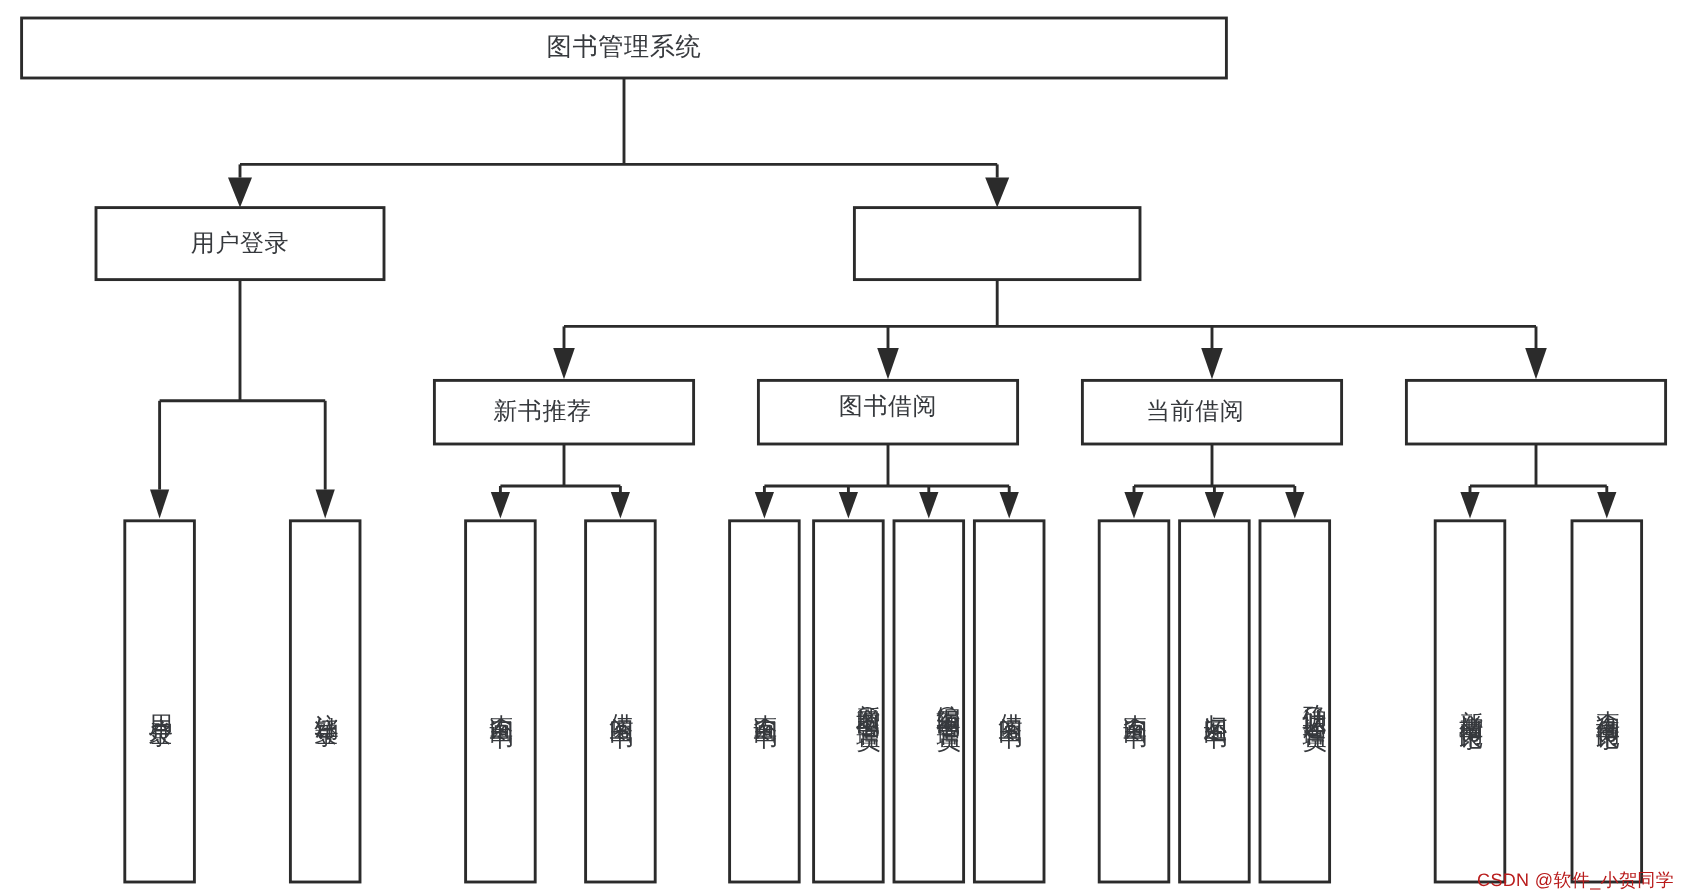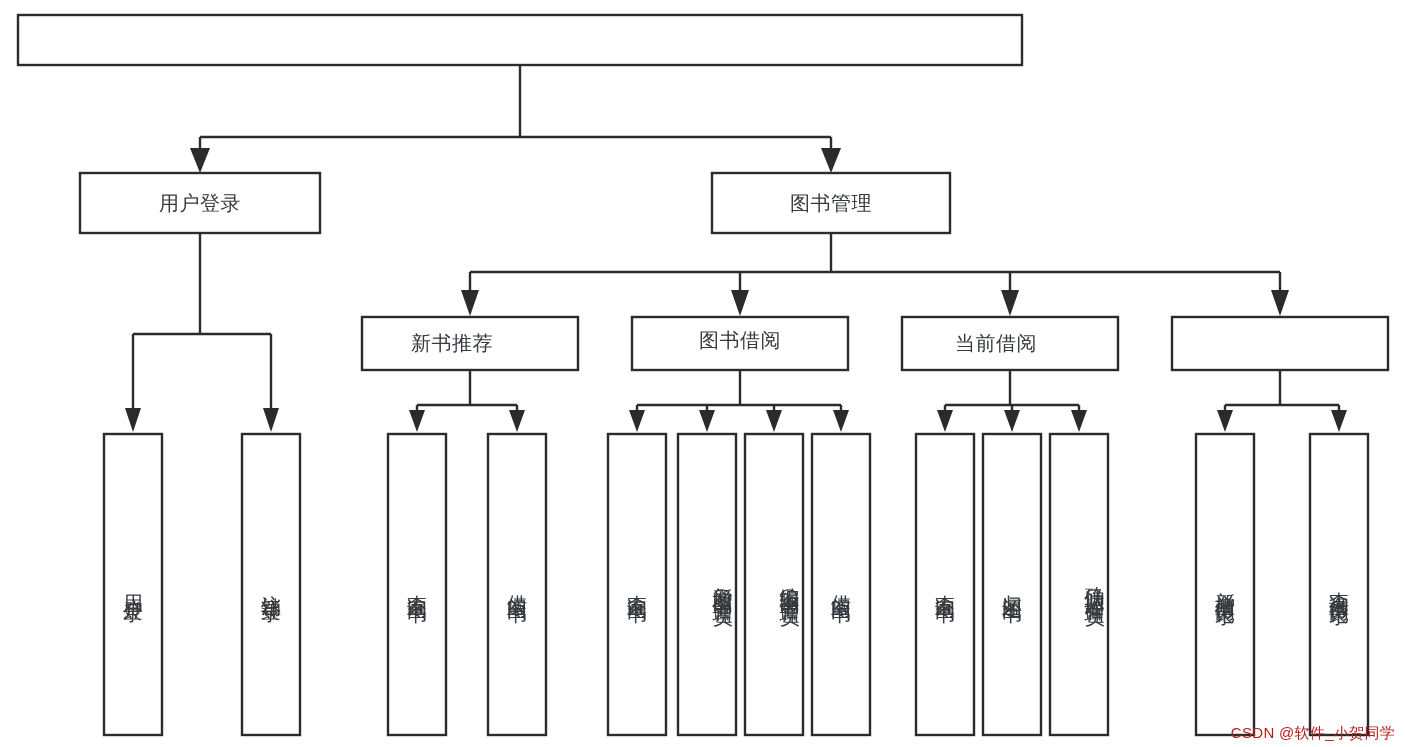--- a/index.html
+++ b/index.html
@@ -183,26 +183,26 @@
     <rect class="node-box" x="678" y="434" width="58" height="301"></rect>
     <rect class="node-box" x="745" y="434" width="58" height="301"></rect>
     <rect class="node-box" x="812" y="434" width="58" height="301"></rect>
     <rect class="node-box" x="916" y="434" width="58" height="301"></rect>
     <rect class="node-box" x="983" y="434" width="58" height="301"></rect>
     <rect class="node-box" x="1050" y="434" width="58" height="301"></rect>
     <rect class="node-box" x="1196" y="434" width="58" height="301"></rect>
     <rect class="node-box" x="1310" y="434" width="58" height="301"></rect>
   </svg>
 
+  <div class="node-label horizontal root-label" style="left:18px; top:15px; width:1004px; height:50px;">图书管理系统</div>
 
   <div class="node-label horizontal" style="left:80px; top:173px; width:240px; height:60px;">用户登录</div>
-  <div class="node-label horizontal" style="left:712px; top:173px; width:238px; height:60px;">图书管理</div>
 
   <div class="node-label horizontal" style="left:362px; top:317px; width:180px; height:53px;">新书推荐</div>
-  <div class="node-label horizontal" style="left:632px; top:317px; width:216px; height:46px;">图书借阅</div>
+  <div class="node-label horizontal" style="left:632px; top:317px; width:216px; height:46px;font-family:Liberation Mono, monospace;">图书借阅</div>
   <div class="node-label horizontal" style="left:902px; top:317px; width:188px; height:53px;">当前借阅</div>
 
   <div class="node-label vertical" style="left:104px; top:434px; width:58px; height:301px;">用户登录</div>
   <div class="node-label vertical" style="left:242px; top:434px; width:58px; height:301px;">注销登录</div>
   <div class="node-label vertical" style="left:388px; top:434px; width:58px; height:301px;">查询图书</div>
   <div class="node-label vertical" style="left:488px; top:434px; width:58px; height:301px;">借阅图书</div>
   <div class="node-label vertical" style="left:608px; top:434px; width:58px; height:301px;">查询图书</div>
   <div class="node-label vertical" style="left:678px; top:434px; width:58px; height:301px; align-items:flex-start;">新增图书（管理员）</div>
   <div class="node-label vertical" style="left:745px; top:434px; width:58px; height:301px; align-items:flex-start;">编辑图书（管理员）</div>
   <div class="node-label vertical" style="left:812px; top:434px; width:58px; height:301px;">借阅图书</div>

